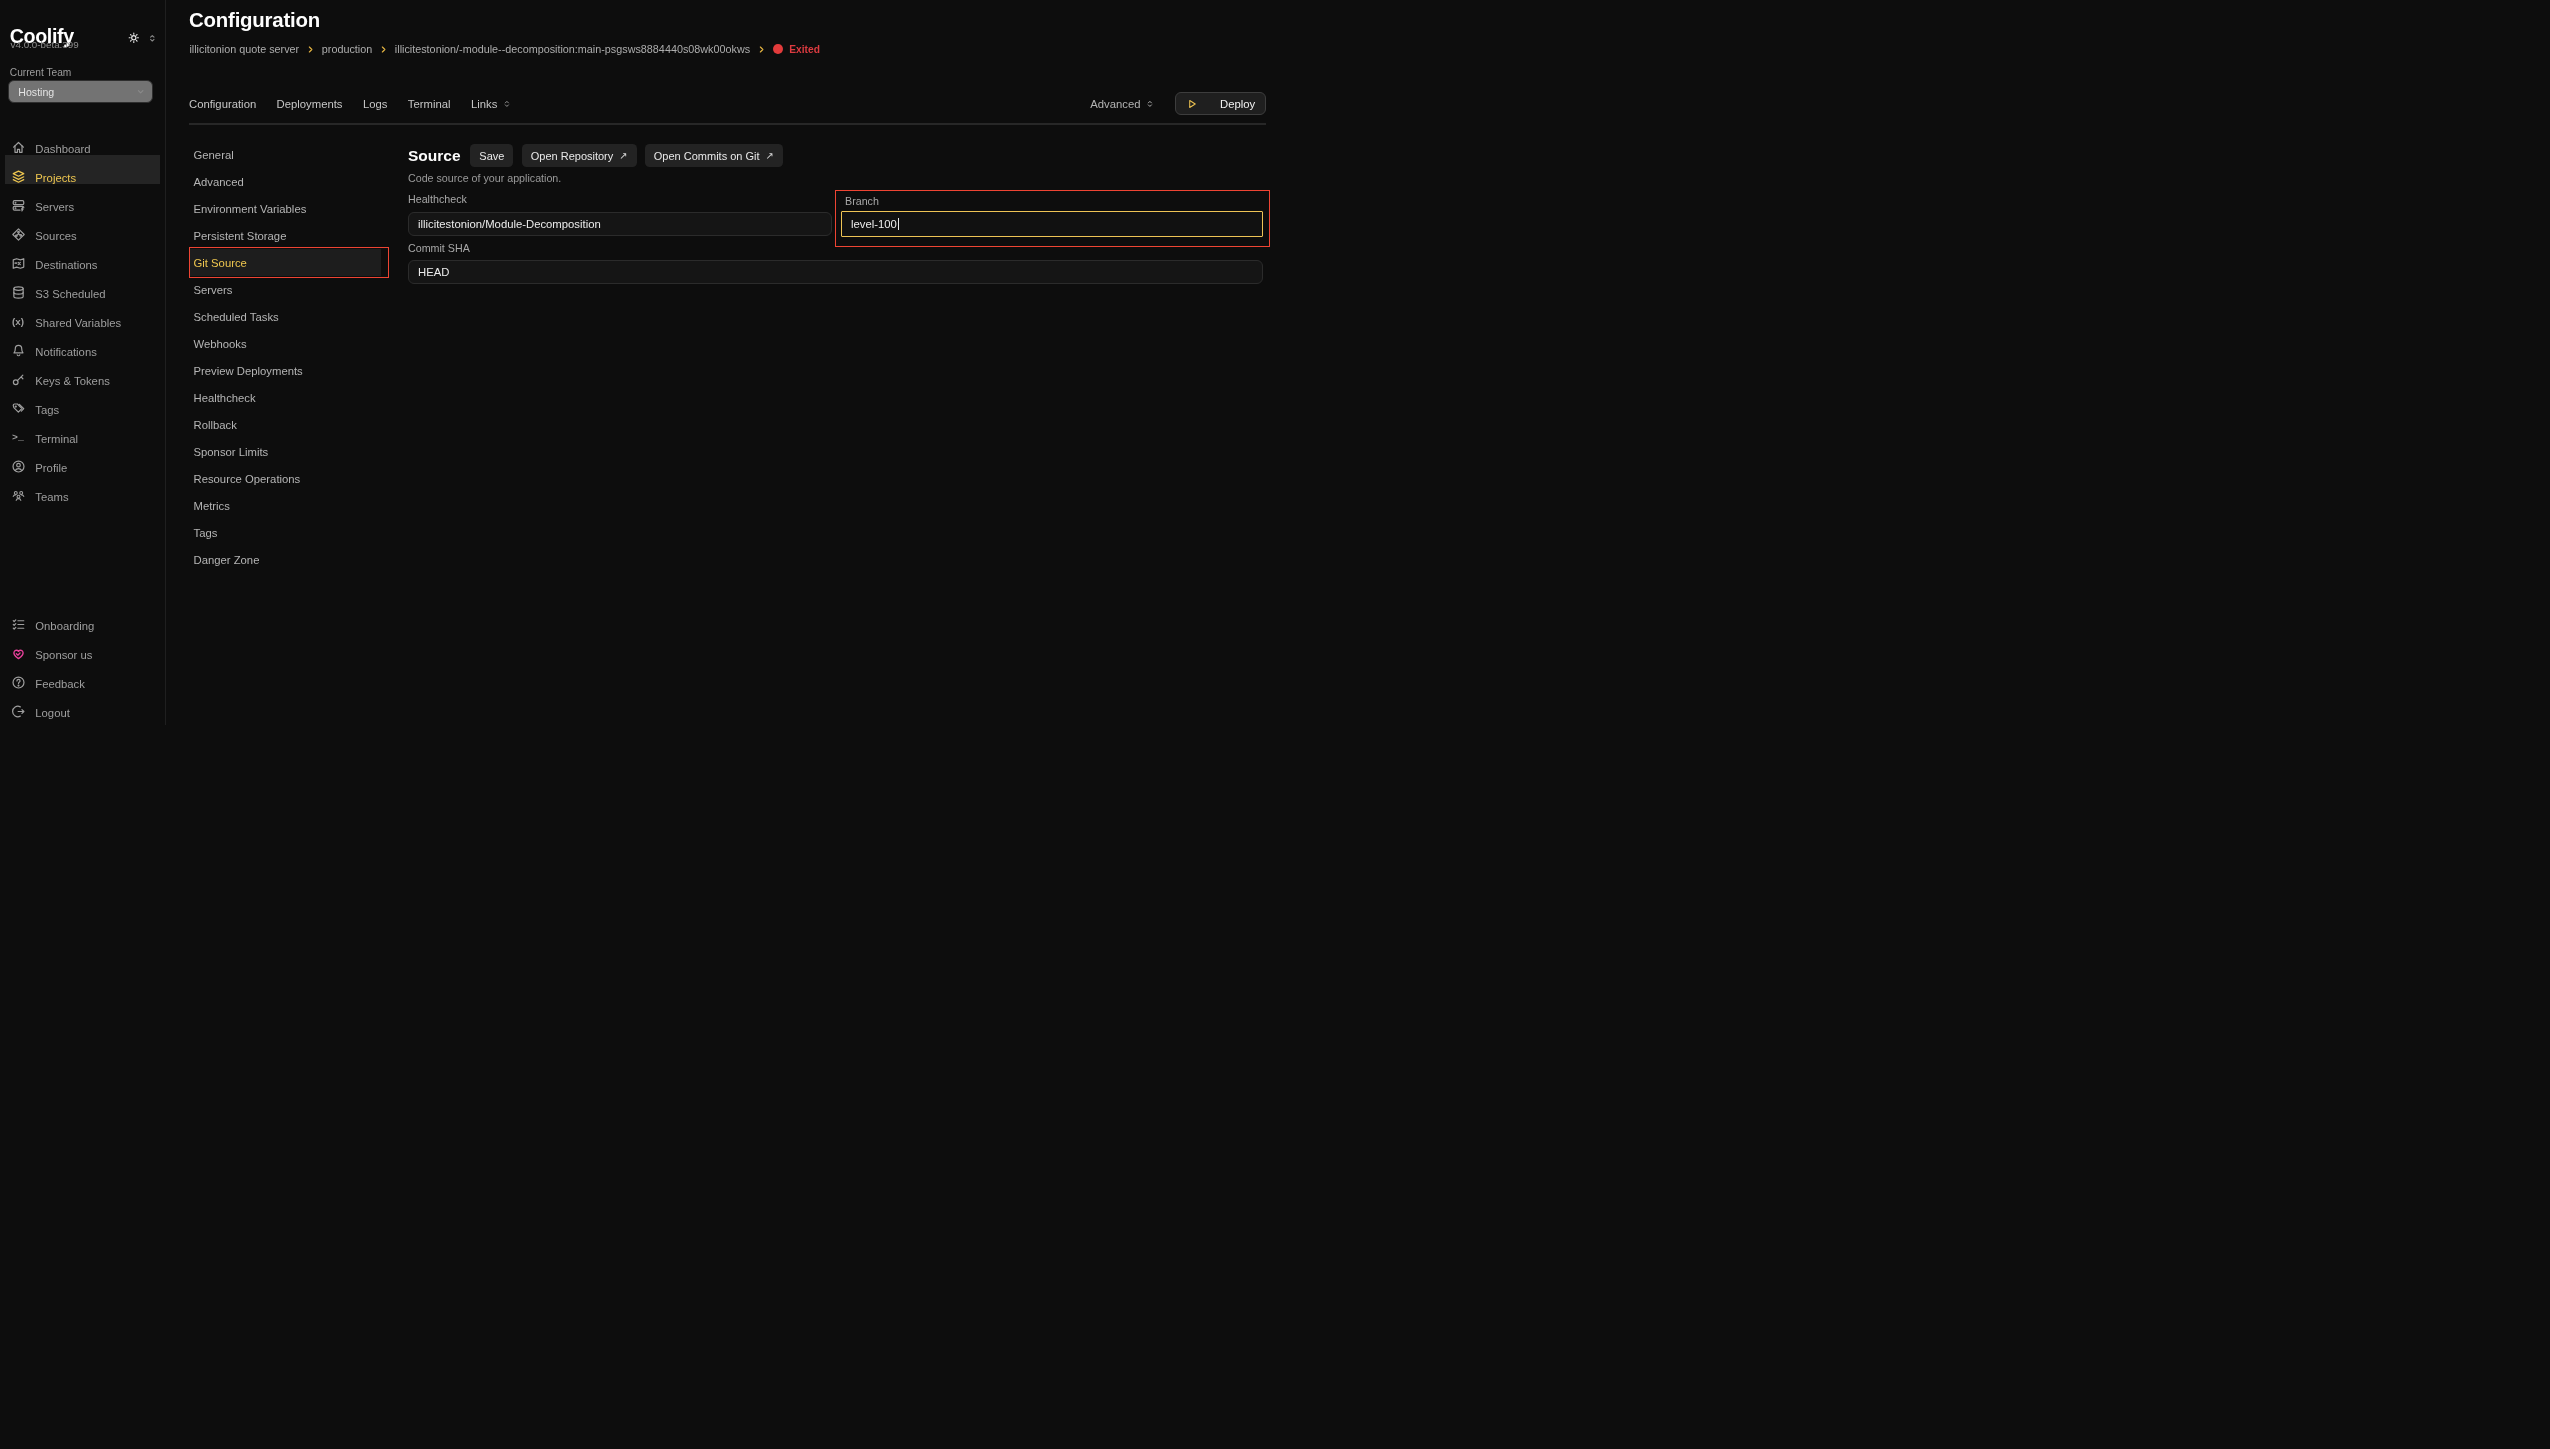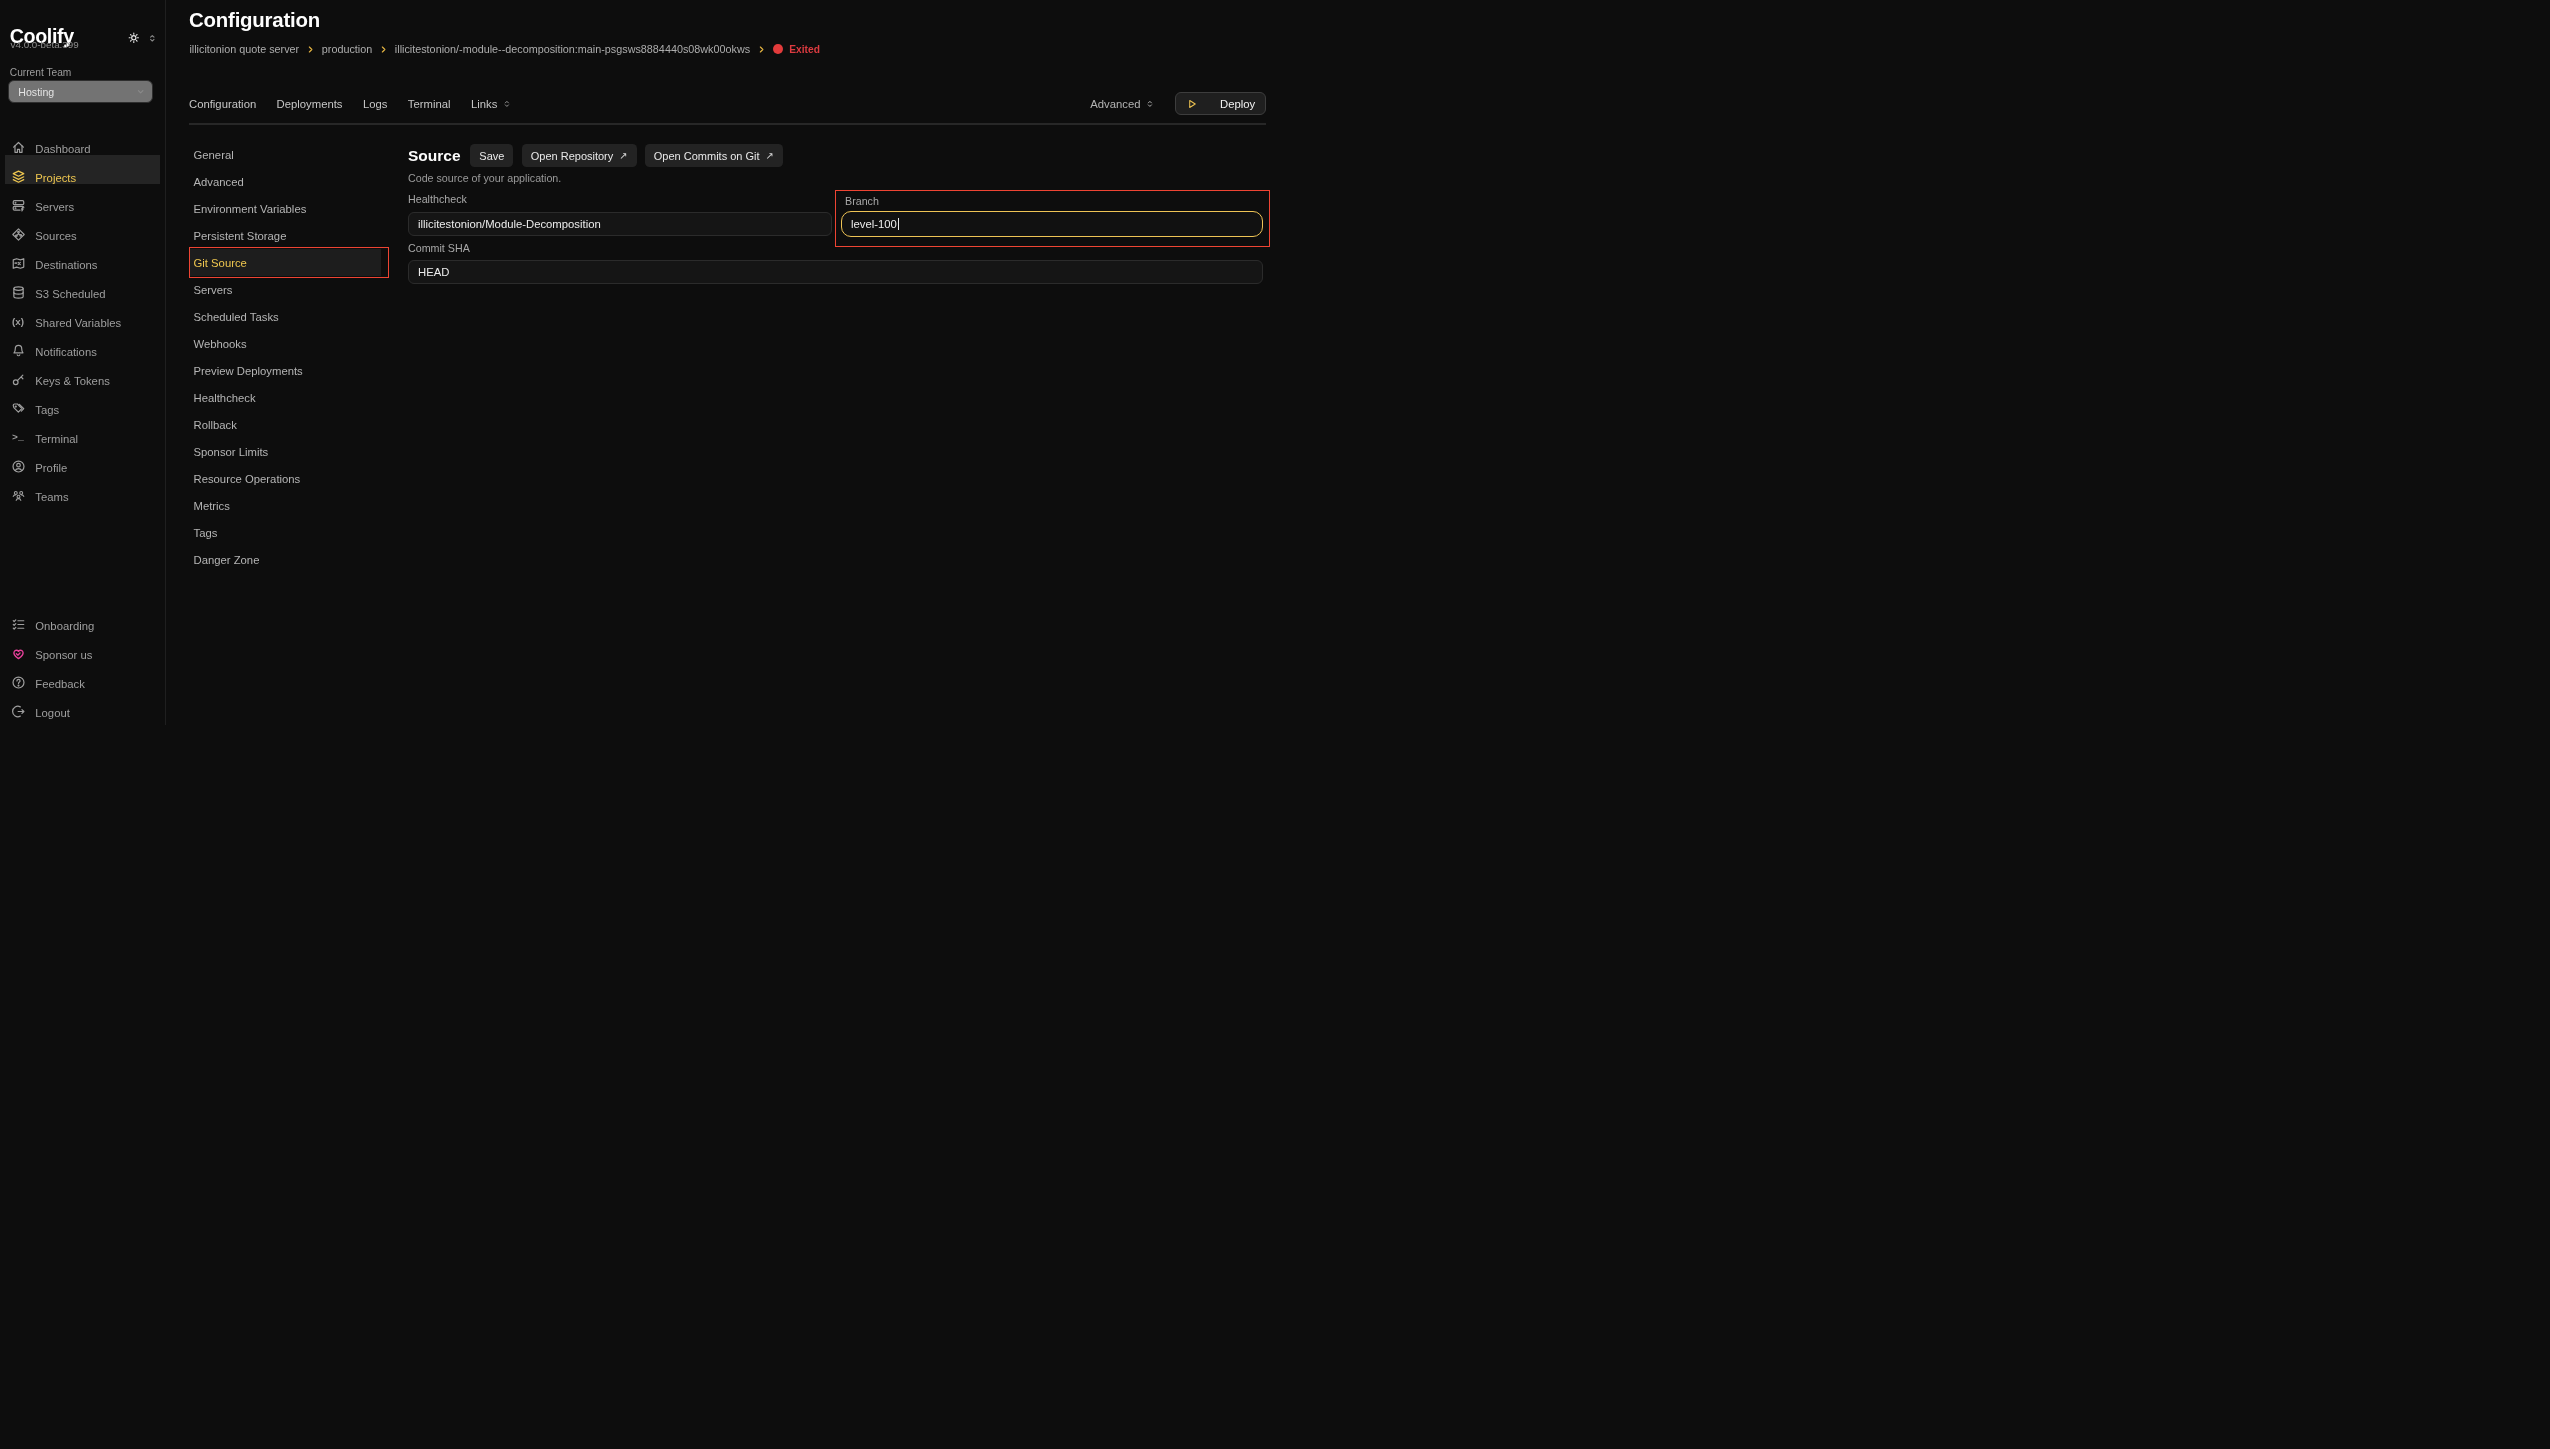--- a/index.html
+++ b/index.html
@@ -58,21 +58,21 @@
   .ext-arrow { font-size:9.8px; color:#d6d6d6; }
   .source-desc { position:absolute; left:242px; top:172px; font-size:10.7px; color:#9a9a9a; }
 
   .field-label { position:absolute; font-size:10.7px; color:#a8a8a8; }
   .lbl-repo { left:242px; top:193px; }
   .lbl-branch { left:679px; top:195px; }
   .lbl-commit { left:242px; top:242px; }
   .text-input { position:absolute; background:#151515; border:0.8px solid #2b2b2b; border-radius:6px; color:#ececec; font-size:11.3px; font-family:"Liberation Sans",sans-serif; padding:0 9px; display:flex; align-items:center; }
   input.text-input { outline:none;border-radius:6px; }
   .in-repo { left:242px; top:212px; width:424px; height:24px; }
-  .in-branch { left:675px; top:211px; width:422px; height:26px; border:1.5px solid #eec355; border-radius:10px; background:#111111; }
+  .in-branch { left:675px; top:211px; width:422px; height:26px; border:1.5px solid #eec355; border-radius:1px; background:#111111; }
   .in-commit { left:242px; top:260px; width:855px; height:24px; }
   .caret { display:inline-block; width:1.1px; height:12px; background:#e8e8e8; margin-left:0.8px; }
 </style>
 </head>
 <body>
 
 <div class="page">
 
   <aside class="sidebar">
     <div class="logo-row">

